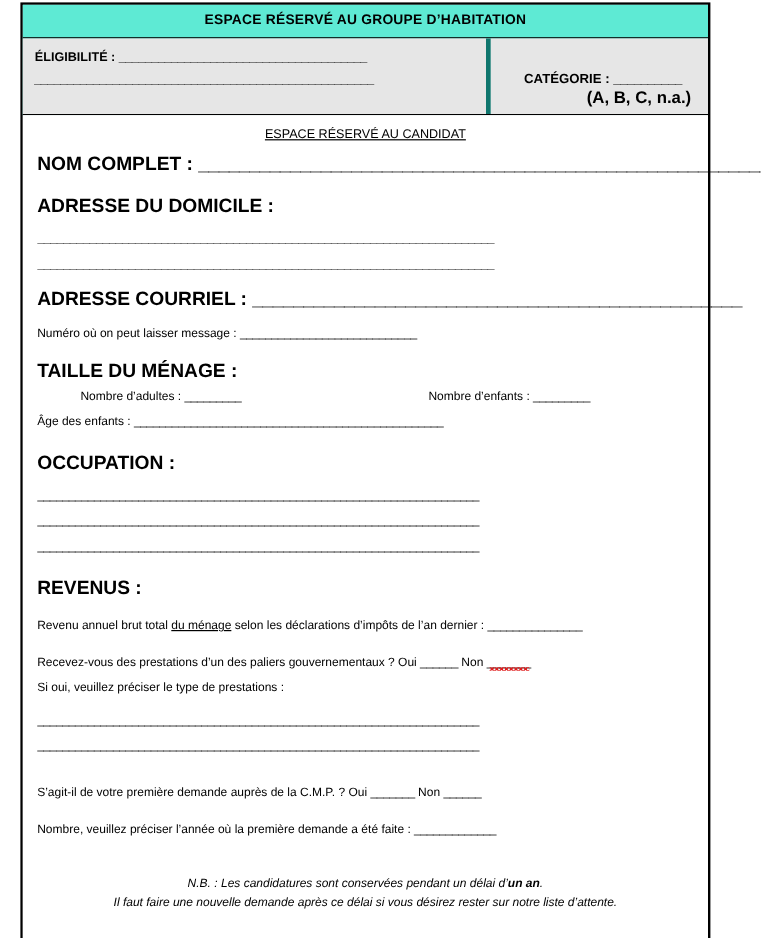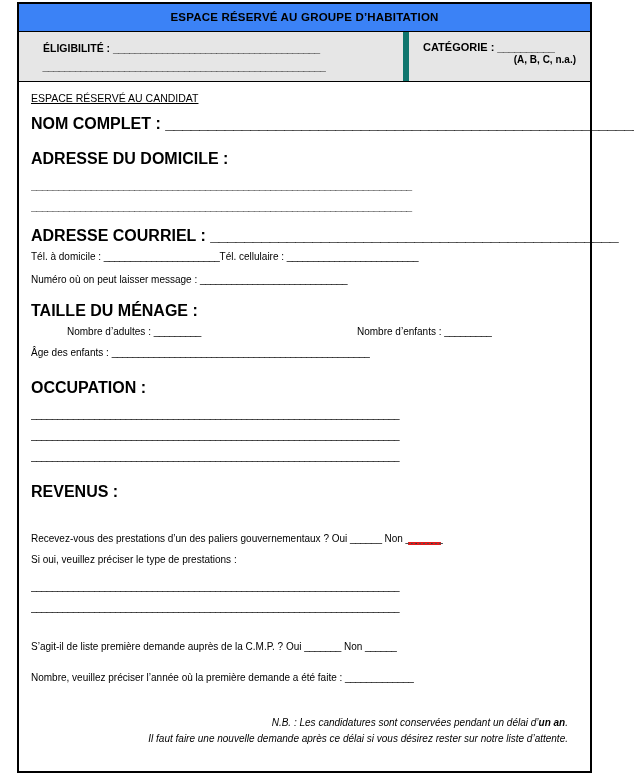--- a/index.html
+++ b/index.html
@@ -29,76 +29,77 @@
     left: 17px;
     top: 2px;
     width: 575px;
     border: 2px solid #000000;
     box-sizing: border-box;
     background: #ffffff;
   }
 
   
   .reserved-block {
-    background: #3b82f6;
+    background: #5eead4;
     border-bottom: 1px solid #000000;
   }
   .reserved-title {
     text-align: center;
     font-size: 11.5px;
     font-weight: bold;
     letter-spacing: .2px;
     padding: 7px 0 8px 0;
   }
   .reserved-row {
     display: flex;
     align-items: stretch;
     border-top: 1px solid #000000;
   }
   .elig-cell {
     flex: 0 0 390px;
-    border-right: 6px solid #0f766e;
-    padding: 8px 6px 6px 24px;
+    border-right: 4px solid #0f766e;
+    padding: 8px 6px 6px 10px;
     box-sizing: border-box;
     background: #e6e6e6;
   }
   .cat-cell {
     flex: 1 1 auto;
     padding: 8px 8px 6px 14px;
     box-sizing: border-box;
     background: #e6e6e6;
   }
   .elig-line1, .elig-line2 {
     font-size: 10.5px;
     font-weight: bold;
     white-space: nowrap;
     line-height: 17px;
   }
   .elig-line2 { margin-top: 1px; font-style: italic; }
   .cat-line {
     font-size: 11px;
     font-weight: bold;
     white-space: nowrap;
-    margin-top: 1px;
+    margin-top: 20px;
+    text-align: center;
   }
   .cat-sub {
-    font-size: 10px;
+    font-size: 14px;
     font-weight: bold;
     text-align: right;
     padding-right: 6px;
     margin-top: 1px;
   }
 
   
   .candidate-block {
     padding: 6px 12px 10px 12px;
     background: #ffffff;
   }
   .candidate-title {
-    text-align: left;
+    text-align: center;
     font-size: 10.5px;
     text-decoration: underline;
     padding: 4px 0 12px 0;
   }
 
   .hdr {           
     font-size: 16px;
     font-weight: bold;
     white-space: nowrap;
     line-height: 15px;
@@ -166,21 +167,21 @@
     height: 3px;
     background-image:
       linear-gradient(45deg, transparent 40%, #e01b1b 40%, #e01b1b 60%, transparent 60%),
       linear-gradient(-45deg, transparent 40%, #e01b1b 40%, #e01b1b 60%, transparent 60%);
     background-size: 4px 3px;
     background-repeat: repeat-x;
   }
 
   
   .nb-note {
-    text-align: right;
+    text-align: center;
     font-style: italic;
     font-size: 10px;
     line-height: 16px;
     padding: 6px 10px 14px 10px;
   }
   .nb-note b { font-weight: bold; }
 </style>
 </head>
 <body>
 
@@ -231,23 +232,20 @@
       <div class="rule-bold">______________________________________________________________________</div>
 
       <div class="sp-14"></div>
 
       <div class="row hdr">
         <span>ADRESSE COURRIEL : </span><span class="u-bold">________________________________________________</span>
       </div>
 
       <div class="sp-6"></div>
 
-      <div class="row reg">
-        <span>Tél. à domicile : </span><span class="u-thin">______________________</span><span>Tél. cellulaire : </span><span class="u-thin">_________________________</span>
-      </div>
 
       <div class="sp-8"></div>
 
       <div class="row reg">
         <span>Numéro où on peut laisser message : </span><span class="u-thin">____________________________</span>
       </div>
 
       <div class="sp-16"></div>
 
       <div class="row hdr">TAILLE DU MÉNAGE :</div>
@@ -280,41 +278,44 @@
       <div class="rule-thin">______________________________________________________________________</div>
       <div class="sp-6"></div>
       <div class="rule-thin">______________________________________________________________________</div>
 
       <div class="sp-20"></div>
 
       <div class="row hdr">REVENUS :</div>
 
       <div class="sp-16"></div>
 
+      <div class="row reg">
+        <span>Revenu annuel brut total </span><span class="underlined">du ménage</span><span> selon les déclarations d’impôts de l’an dernier : </span><span class="u-thin">_______________</span>
+      </div>
 
       <div class="sp-16"></div>
 
       <div class="row reg">
         <span>Recevez-vous des prestations d’un des paliers gouvernementaux ?   </span><span>Oui </span><span class="u-thin">______</span><span> Non </span><span class="u-thin squiggle">_______</span>
       </div>
 
       <div class="sp-6"></div>
 
       <div class="row reg">Si oui, veuillez préciser le type de prestations :</div>
 
       <div class="sp-12"></div>
 
       <div class="rule-thin">______________________________________________________________________</div>
       <div class="sp-6"></div>
       <div class="rule-thin">______________________________________________________________________</div>
 
       <div class="sp-24"></div>
 
       <div class="row reg">
-        <span>S’agit-il de liste première demande auprès de la C.M.P. ?   </span><span>Oui </span><span class="u-thin">_______</span><span>    Non </span><span class="u-thin">______</span>
+        <span>S’agit-il de votre première demande auprès de la C.M.P. ?   </span><span>Oui </span><span class="u-thin">_______</span><span>    Non </span><span class="u-thin">______</span>
       </div>
 
       <div class="sp-16"></div>
 
       <div class="row reg">
         <span>Nombre, veuillez préciser l’année où la première demande a été faite : </span><span class="u-thin">_____________</span>
       </div>
 
       <div class="sp-24"></div>
 

